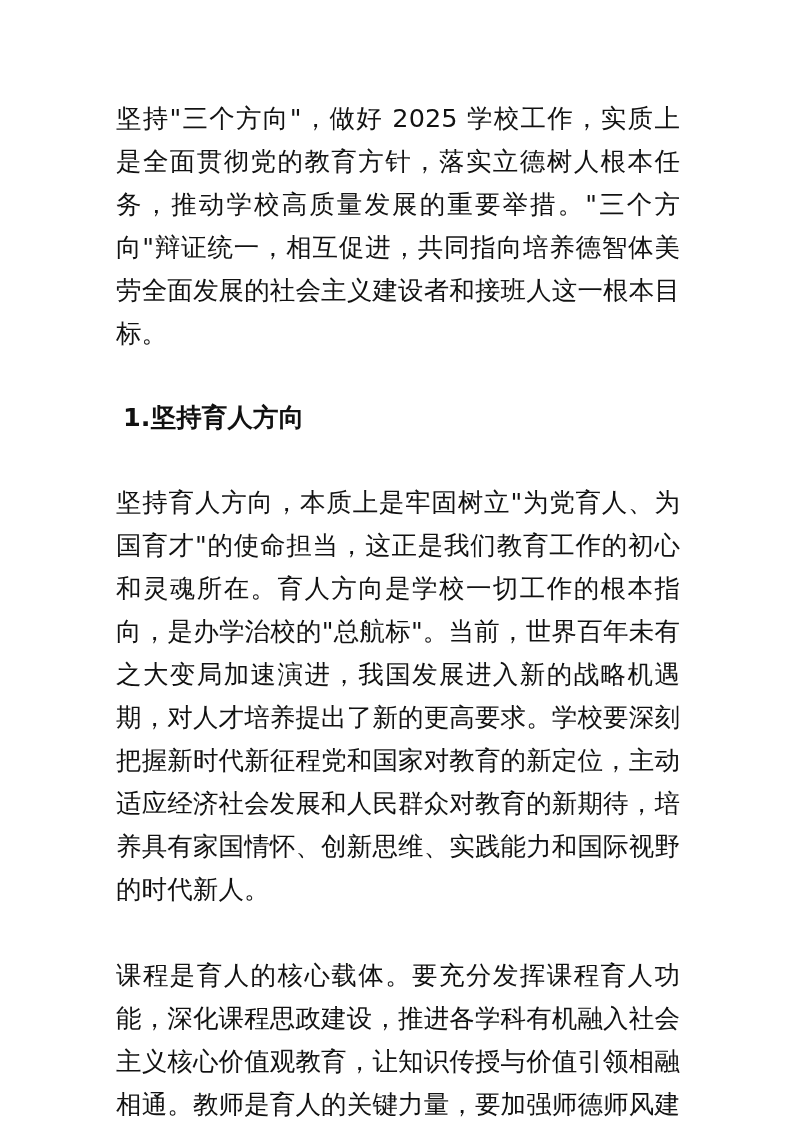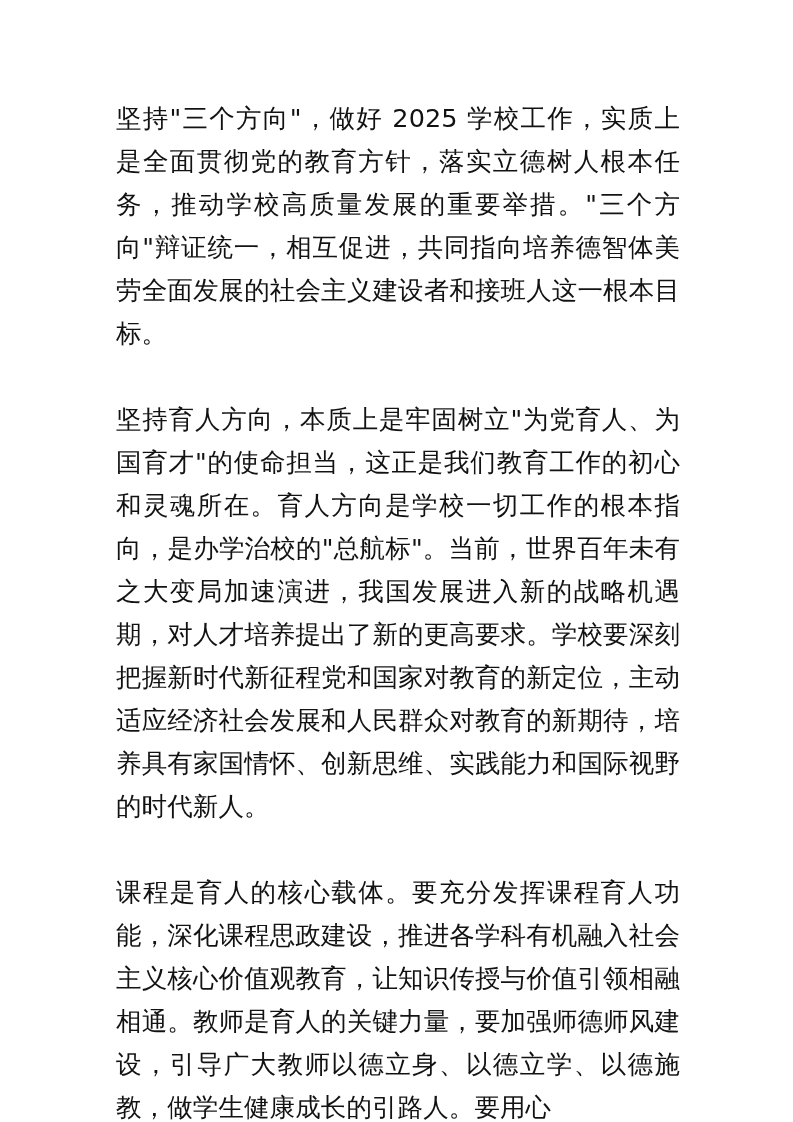--- a/index.html
+++ b/index.html
@@ -58,20 +58,21 @@
 </style>
 </head>
 <body>
 
 <div class="page">
 
   <div class="doc-body">
 
     <p class="para">坚持"三个方向"，做好 2025 学校工作，实质上是全面贯彻党的教育方针，落实立德树人根本任务，推动学校高质量发展的重要举措。"三个方向"辩证统一，相互促进，共同指向培养德智体美劳全面发展的社会主义建设者和接班人这一根本目标。</p>
 
+    <p class="section-heading gap-before-heading">1.坚持育人方向</p>
 
     <p class="para gap-after-heading">坚持育人方向，本质上是牢固树立"为党育人、为国育才"的使命担当，这正是我们教育工作的初心和灵魂所在。育人方向是学校一切工作的根本指向，是办学治校的"总航标"。当前，世界百年未有之大变局加速演进，我国发展进入新的战略机遇期，对人才培养提出了新的更高要求。学校要深刻把握新时代新征程党和国家对教育的新定位，主动适应经济社会发展和人民群众对教育的新期待，培养具有家国情怀、创新思维、实践能力和国际视野的时代新人。</p>
 
     <p class="para">课程是育人的核心载体。要充分发挥课程育人功能，深化课程思政建设，推进各学科有机融入社会主义核心价值观教育，让知识传授与价值引领相融相通。教师是育人的关键力量，要加强师德师风建设，引导广大教师以德立身、以德立学、以德施教，做学生健康成长的引路人。要用心</p>
 
   </div>
 
 </div>
 
 </body></html>

